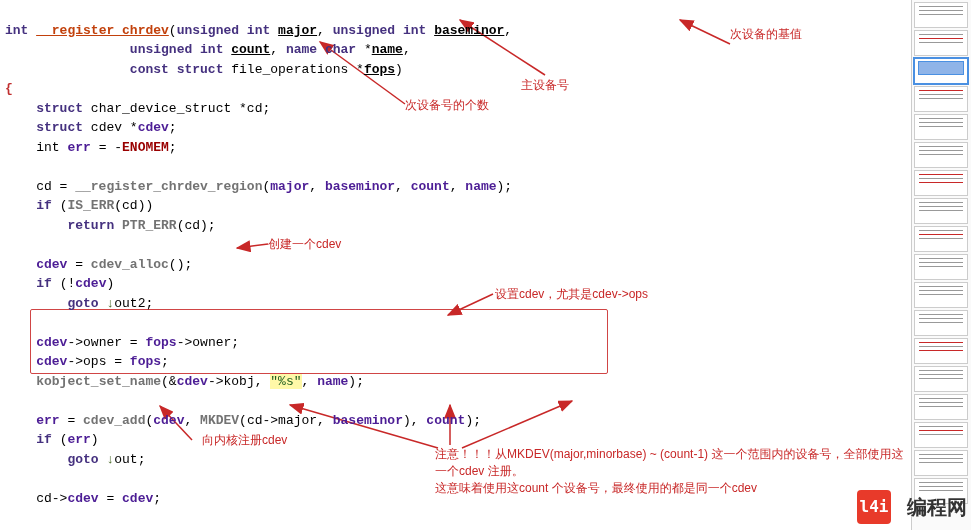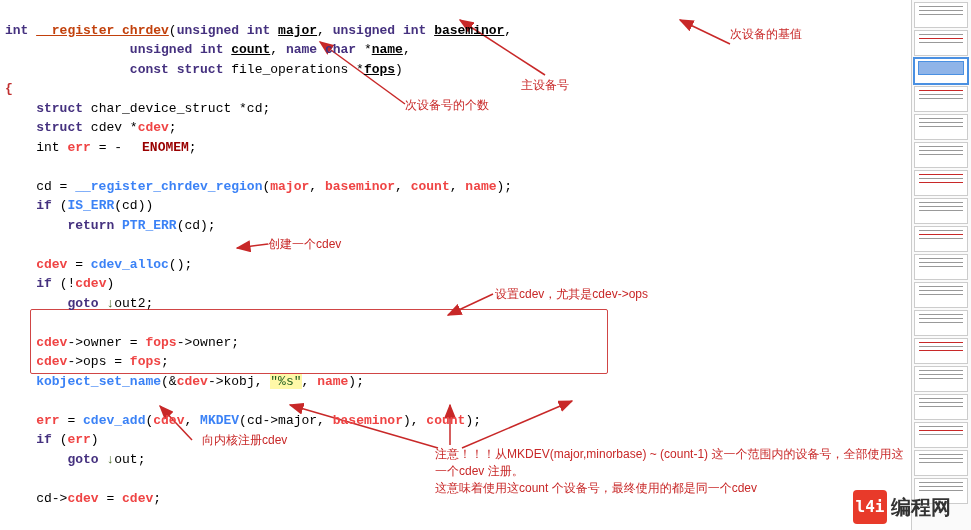--- a/index.html
+++ b/index.html
@@ -9,27 +9,27 @@
     line-height: 1.5;
     background: #fff;
     position: relative;
     width: 971px;
     height: 530px;
     overflow: hidden;
     padding: 1px 0 0 5px;
   }
   .code { white-space: pre; position: relative; z-index: 2; }
   .kw   { color: #45317f; font-weight: bold; }
-  .fn   { color: #3b82f6; font-weight: bold; }
+  .fn   { color: #737373; font-weight: bold; }
   .fnu  { color: #c2410c; font-weight: bold; text-decoration: underline; }
-  .idb  { color: #ef4444; font-weight: bold; }
+  .idb  { color: #4c1d95; font-weight: bold; }
   .idu  { color: #000; text-decoration: underline; font-weight: bold; }
   .str  { color: #215e1f; background: #fff8a8; }
   .macro{ color: #805f18; font-weight: bold; }
-  .err  { color: #990000; font-weight: bold; margin-left: 20px; }
+  .err  { color: #990000; font-weight: bold; }
   .brace{ color: #c02f2f; font-weight: bold; }
   .arrow-down { color: #4a6b2a; }
   .box {
     position: absolute;
     border: 1px solid #d04545;
     border-radius: 2px;
     z-index: 1;
     left: 30px;
     top: 309px;
     width: 578px;
@@ -53,23 +53,23 @@
     display:flex; flex-direction:column; gap:2px; padding:2px;
     overflow:hidden; z-index:4;
   }
   .thumb { width:54px; height:26px; border:1px solid #ccc; background:#fff; position:relative; }
   .thumb.active { border:1px solid #4a90e2; box-shadow:0 0 0 1px #4a90e2; }
   .thumb .ln { height:1px; background:#999; margin:3px 4px; }
   .thumb .ln.r { background:#c82828; }
   .thumb .blk { background:#8fb4e8; border:1px solid #4a90e2; margin:2px 3px; height:14px; }
   .watermark {
     position:absolute; right:0; bottom:6px; z-index:5;
-    display:flex; align-items:center; gap:4px;
+    display:flex; align-items:center; gap:16px;
     font-family:"Microsoft YaHei",sans-serif; font-size:20px; font-weight:bold;
-    color:#333; padding-right:20px;
+    color:#333; padding-right:4px;
   }
   .wm-logo {
     width:34px; height:34px; background:#e83a2a; border-radius:4px;
     color:#fff; display:flex; align-items:center; justify-content:center;
     font-size:16px; font-family:Consolas,monospace;
   }
 </style>
 </head>
 <body>
 

